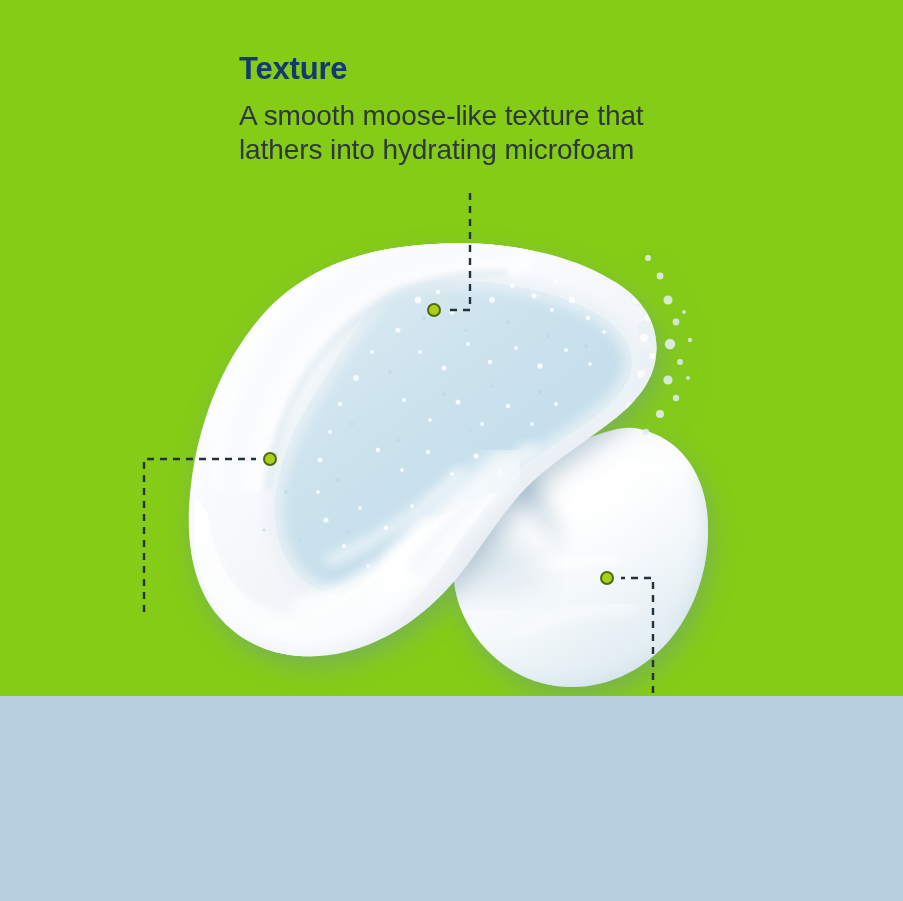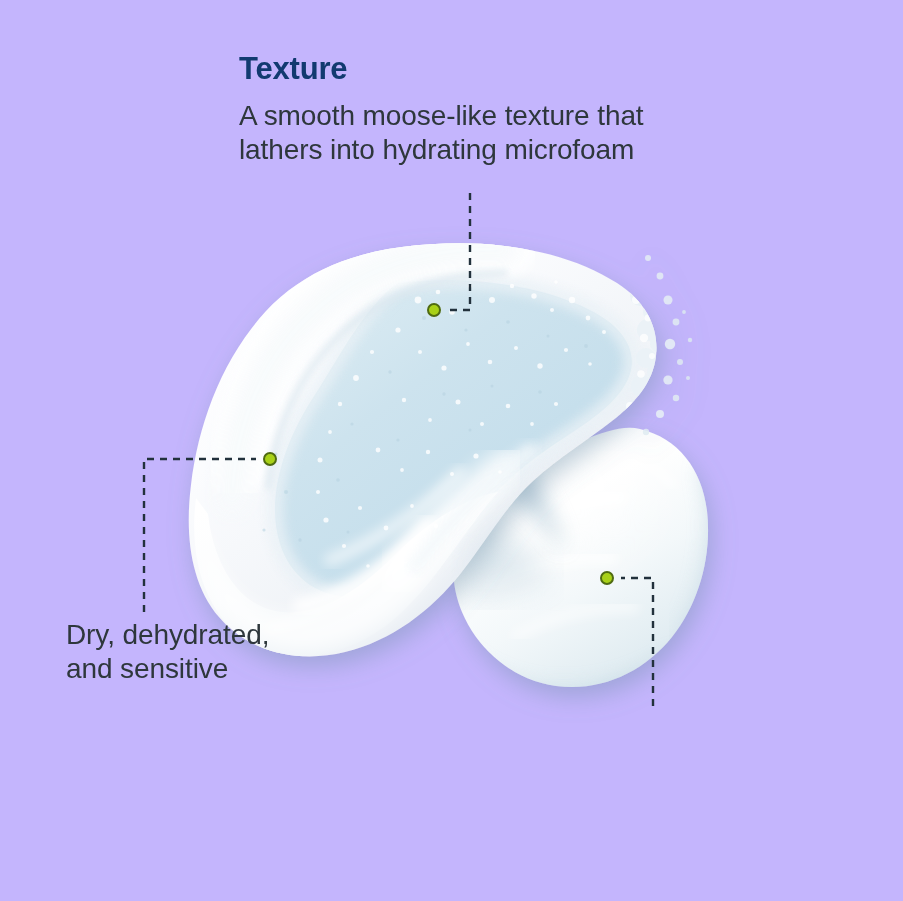--- a/index.html
+++ b/index.html
@@ -70,21 +70,21 @@
     white-space: pre-line;
   }
 
   #callout-texture       { left: 239px; top: 52px;  width: 520px; }
   #callout-skin-type     { left: 66px;  top: 618px; width: 330px; }
   #callout-skin-concern  { left: 520px; top: 712px; width: 350px; }
 </style>
 </head>
 <body style="background: rgb(183, 207, 223);">
 
-<div id="stage" style="background: #c4b5fd; width: 903px; height: 901px;">
+<div id="stage" style="background: #84cc16; width: 903px; height: 696px;">
 
   <svg id="swatch-art" viewBox="0 0 903 901">
     <defs>
 
       <filter id="blobShadow" x="-25%" y="-25%" width="150%" height="150%">
         <feDropShadow dx="4" dy="10" stdDeviation="12" flood-color="#6d8ea6" flood-opacity="0.42"></feDropShadow>
       </filter>
       <filter id="softBlur6">
           <feGaussianBlur stdDeviation="6"></feGaussianBlur>
         </filter>
@@ -376,18 +376,16 @@
   <span class="dot" id="dot-skin-type" style="left: 270px; top: 459px; background: rgb(168, 209, 24); border-color: rgb(79, 107, 17);"></span>
   <span class="dot" id="dot-skin-concern" style="left: 607px; top: 578px; background: rgb(168, 209, 24); border-color: rgb(79, 107, 17);"></span>
 
   <div class="callout" id="callout-texture">
     <p class="c-title" style="color: rgb(18, 58, 112);">Texture</p>
     <p class="c-body" style="color: rgb(46, 55, 60); margin-top: 12px;">A smooth moose-like texture that
 lathers into hydrating microfoam</p>
   </div>
 
   <div class="callout" id="callout-skin-type">
-    <p class="c-body" style="color: rgb(46, 55, 60);">Dry, dehydrated,
-and sensitive</p>
   </div>
 
 
 </div>
 
 </body></html>

